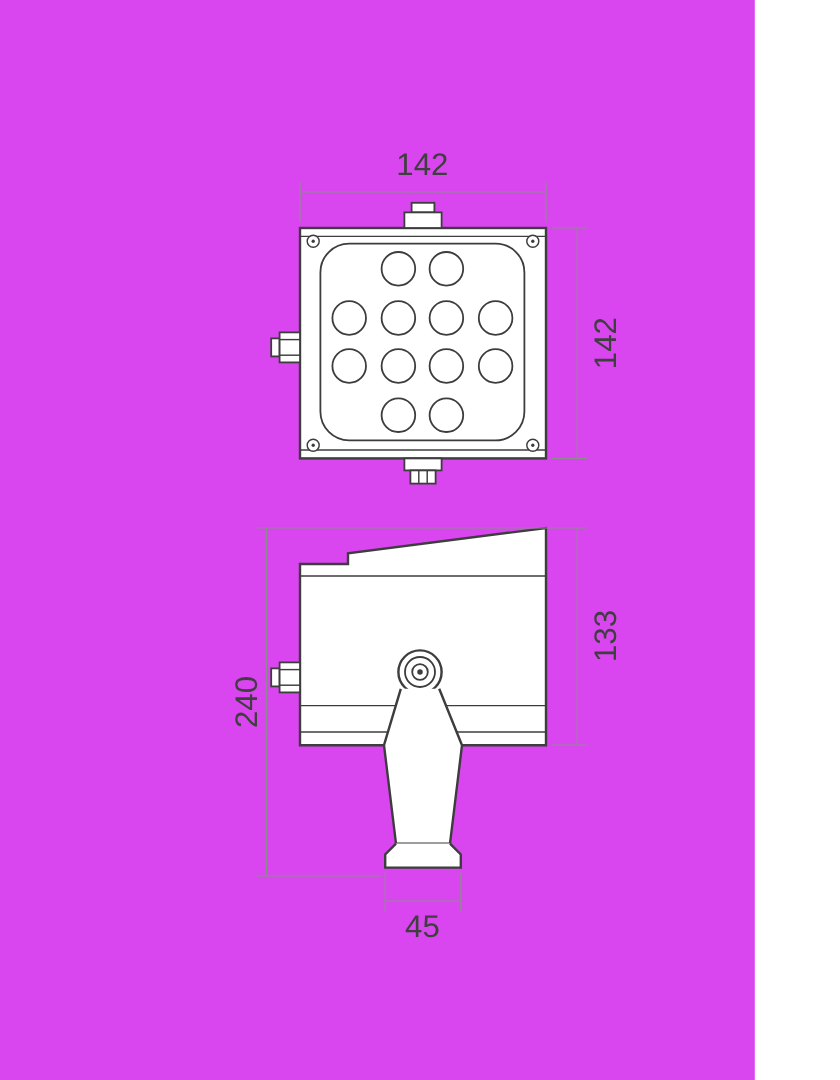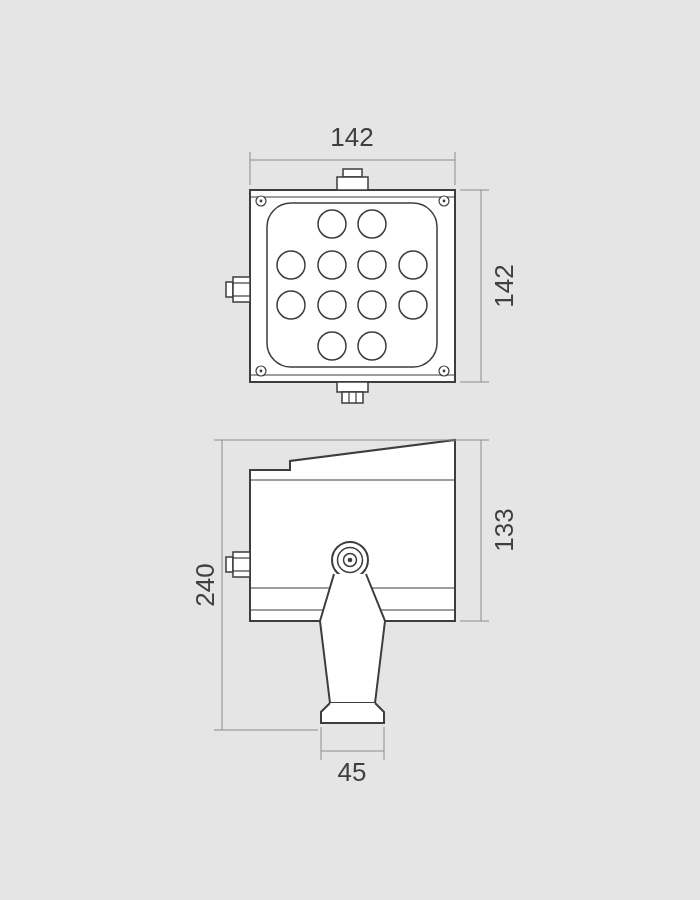--- a/index.html
+++ b/index.html
@@ -1,20 +1,20 @@
 <!DOCTYPE html>
 <html><head>
 <meta charset="utf-8">
 <style>
   html, body { margin: 0; padding: 0; background: #ffffff; }
   .canvas {
     position: relative;
-    width: 700px;
+    width: 629px;
     height: 900px;
-    background: #e5e5e5;
+    background: #d946ef;
     overflow: hidden;
     font-family: "Liberation Sans", sans-serif;
   }
   
   .s2  { stroke: #3d3d3d; stroke-width: 2;   fill: #ffffff; }
   .s15 { stroke: #3d3d3d; stroke-width: 1.5; fill: #ffffff; }
   .s1  { stroke: #3d3d3d; stroke-width: 1.2; fill: none; }
   .dot { fill: #3d3d3d; stroke: none; }
   
   .dim line { stroke: #8c8c8c; stroke-width: 1; fill: none; }

